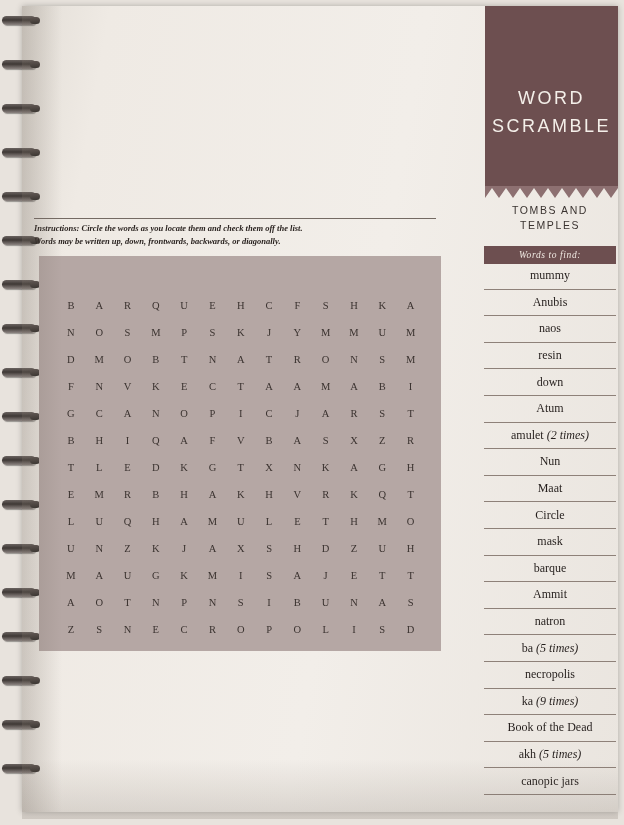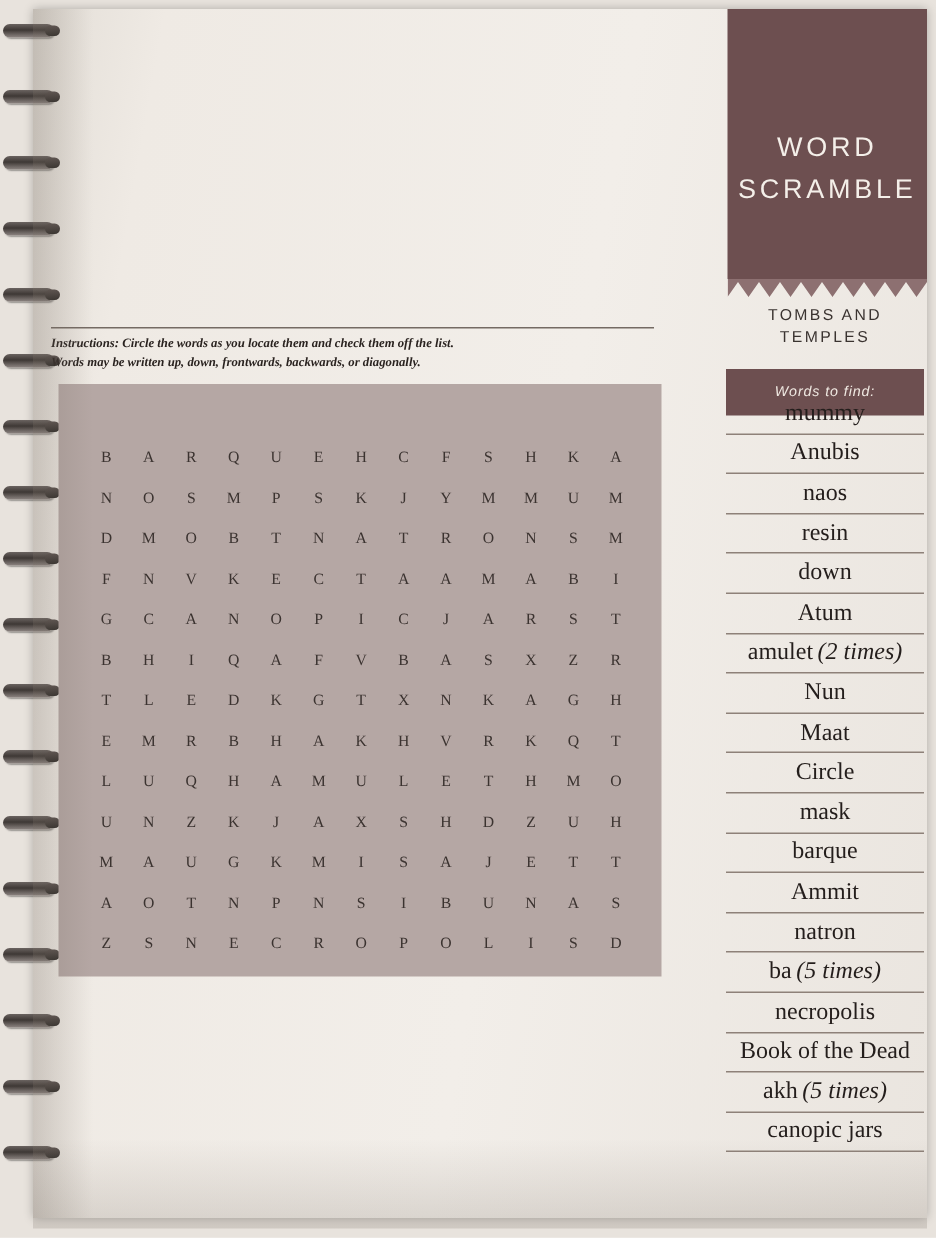--- a/index.html
+++ b/index.html
@@ -163,45 +163,45 @@
     letter-spacing: 1.6px;
     color: #3a3330;
     line-height: 15px;
     text-align: center;
   }
   .words-header {
     position: absolute;
     left: 484px;
     top: 246px;
     width: 132px;
-    height: 31px;
+    height: 18px;
     background: #6d4f50;
     color: #efe8e1;
-    font-family: Liberation Sans, sans-serif;
+    font-family: Liberation Serif, serif;
     font-size: 9.5px;
     letter-spacing: 0.6px;
     display: flex;
     align-items: center;
     justify-content: center;
     font-style: italic;
   }
   .word-list {
     position: absolute;
     left: 484px;
     top: 263px;
     width: 132px;
   }
   .word-row {
     height: 25.6px;
     border-bottom: 1px solid #8e8179;
     display: flex;
     align-items: center;
     justify-content: center;
     font-family: "Liberation Serif", serif;
-    font-size: 16px;
+    font-size: 12px;
     color: #241e1c;
   }
   .word-row .qty {
     font-style: italic;
     margin-left: 3px;
   }
 
   
   .shade-left {
     position: absolute;
@@ -492,20 +492,24 @@
         <span>natron</span>
       </div>
       <div class="word-row">
         <span>ba</span>
         <span class="qty">(5 times)</span>
       </div>
       <div class="word-row">
         <span>necropolis</span>
       </div>
       <div class="word-row">
+        <span>ka</span>
+        <span class="qty">(9 times)</span>
+      </div>
+      <div class="word-row">
         <span>Book of the Dead</span>
       </div>
       <div class="word-row">
         <span>akh</span>
         <span class="qty">(5 times)</span>
       </div>
       <div class="word-row">
         <span>canopic jars</span>
       </div>
     </div>

